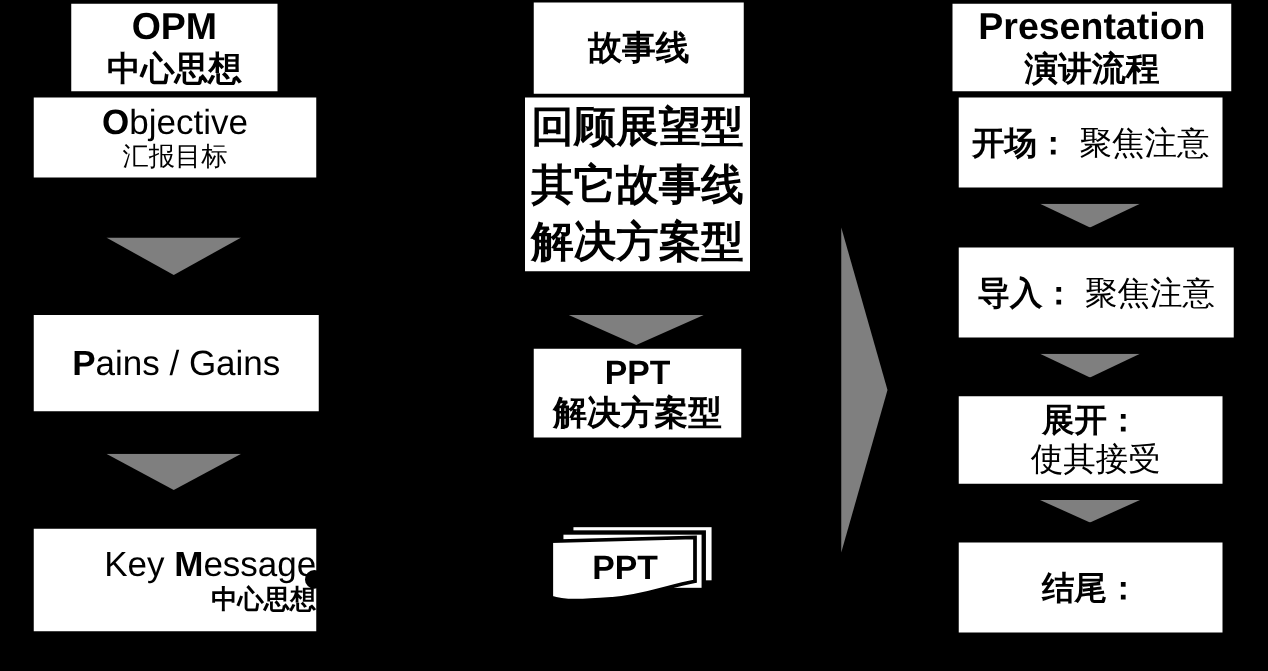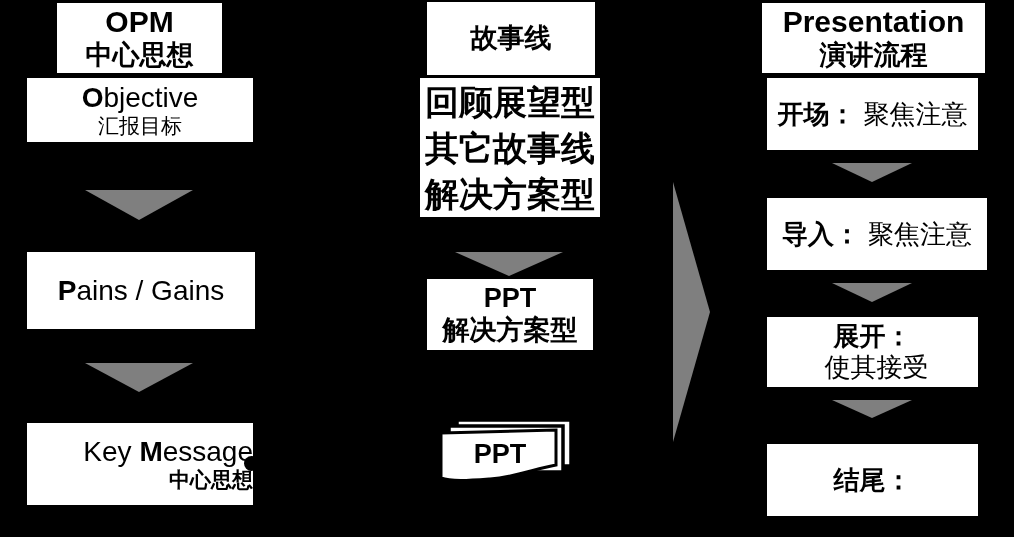--- a/index.html
+++ b/index.html
@@ -149,17 +149,17 @@
     <span class="lbl">展开：</span>
       <span class="dsc">使其接受</span>
   </div>
 
   <div class="tri" style="left:832px; top:400px;">
     <svg width="80" height="18">
         <polygon points="0,0 80,0 40,18" fill="#7f7f7f"></polygon>
       </svg>
   </div>
 
-  <div class="box stagerow" style="left:767px; top:444px; width:211px; height:72px;">
+  <div class="box stagerow" style="left:767px; top:434px; width:211px; height:72px;">
     <span class="lbl">结尾：</span>
   </div>
 
 </div>
 
 </body></html>

